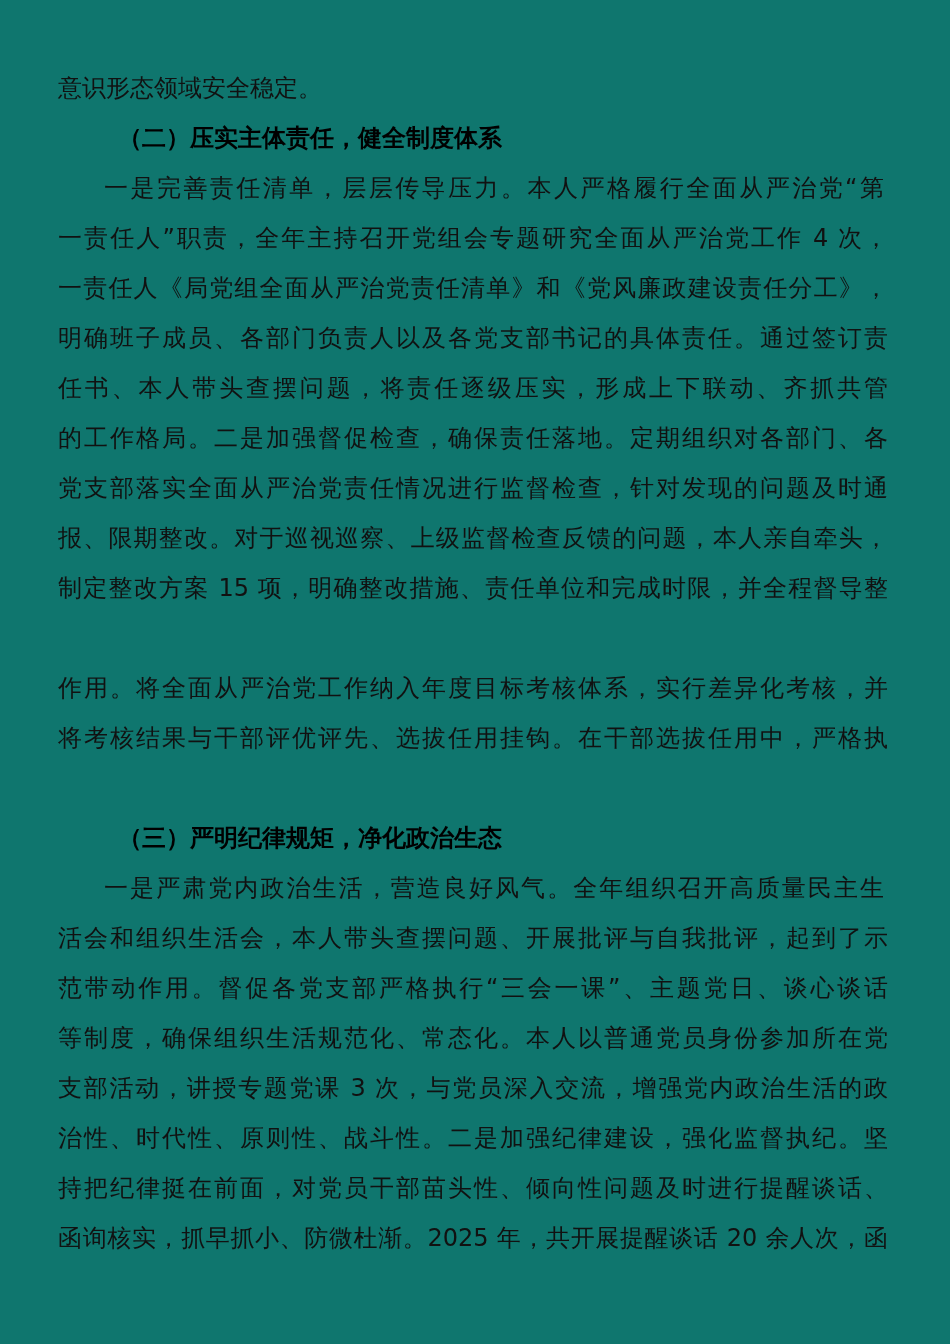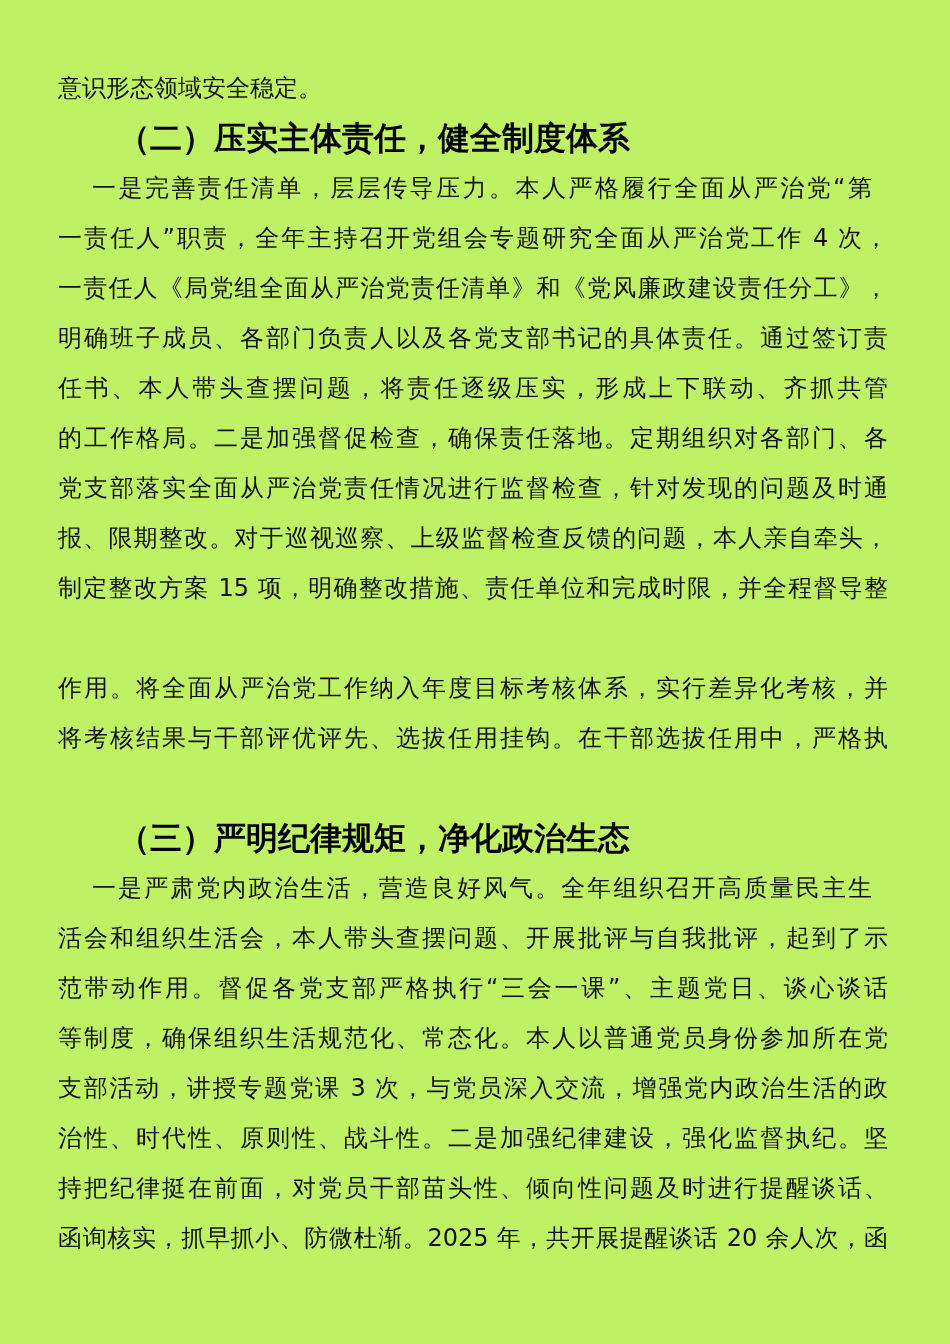--- a/index.html
+++ b/index.html
@@ -14,46 +14,46 @@
       position: relative;
       font-family: "DejaVu Sans", "Liberation Sans", sans-serif;
       color: #111111;
     }
     .page {
       position: absolute;
       left: 0;
       top: 0;
       width: 950px;
       height: 1344px;
-      background: #bef264;
+      background: #0f766e;
     }
     .line {
       position: absolute;
       left: 58px;
       width: 830px;
       height: 40px;
       font-size: 24px;
       line-height: 40px;
       white-space: nowrap;
       text-align: justify;
       text-align-last: justify;
       letter-spacing: 0px;
     }
     .line.last {
       text-align-last: left;
     }
     .line.indent {
-      left: 92px;
+      left: 104px;
       width: 780px;
     }
     .heading {
       position: absolute;
       left: 118px;
       height: 40px;
-      font-size: 32px;
+      font-size: 24px;
       line-height: 40px;
       font-weight: bold;
       white-space: nowrap;
       color: #000000;
     }
   </style>
 </head>
 <body>
 
 <div class="page">

